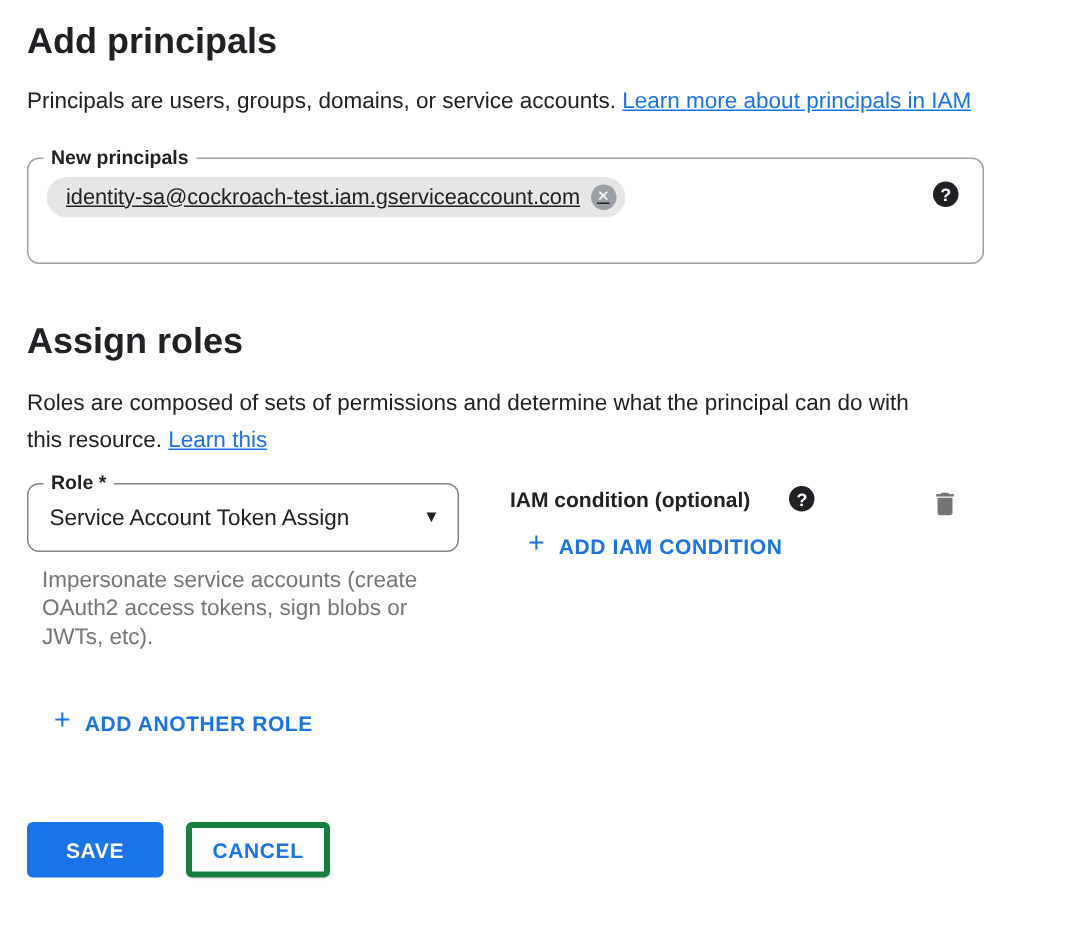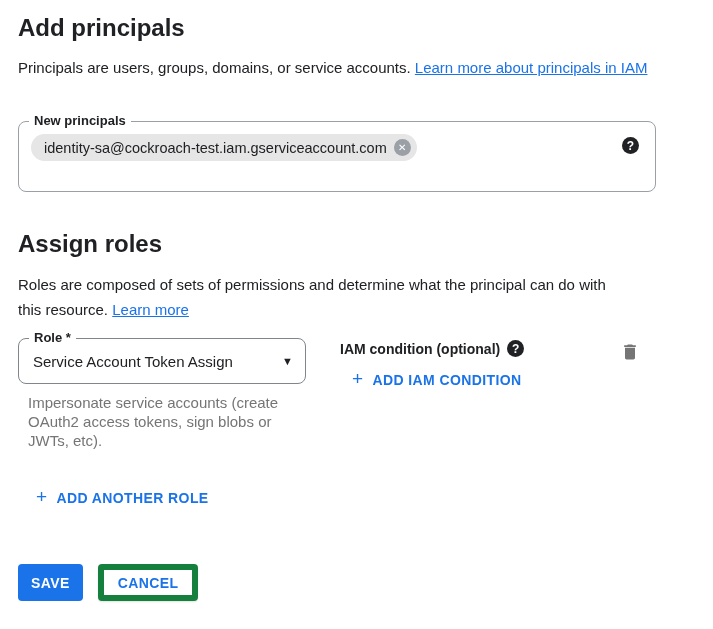--- a/index.html
+++ b/index.html
@@ -10,21 +10,21 @@
   }
   .container { padding: 16px 18px 0 18px; }
 
   h1.section-title {
     font-size: 24px; line-height: 24px; font-weight: 700;
     color: #202124; margin: 0 0 15px 0;
   }
   p.body-text {
     font-size: 15px; line-height: 25px; color: #202124;
   }
-  .intro-text { width: 652px; margin-bottom: 41px; }
+  .intro-text { width: 652px; margin-bottom: 25px; }
   .roles-text { width: 600px; margin-bottom: 16px; }
   a.text-link {
     color: #1a73e8; text-decoration: underline; cursor: pointer;
   }
 
   
   .outlined-field {
     position: relative;
     border: 1px solid #9aa0a6;
     border-radius: 8px;
@@ -39,21 +39,21 @@
   }
 
   .principals-box {
     width: 638px; height: 71px; margin-bottom: 40px;
   }
   .chip {
     position: absolute; top: 12px; left: 12px;
     display: inline-flex; align-items: center;
     height: 27px; padding: 0 6px 0 13px;
     background: #e6e6e6; border-radius: 14px;
-    font-size: 14.5px; color: #202124; cursor: default;
+    font-size: 14.5px; color: #202124; cursor: default; text-decoration: underline;
   }
   .chip-close {
     display: inline-flex; align-items: center; justify-content: center;
     width: 17px; height: 17px; margin-left: 7px;
     border-radius: 50%; background: #9aa0a6;
     color: #fff; font-size: 10px; font-weight: 700; cursor: pointer;
   }
   .help-circle {
     display: inline-flex; align-items: center; justify-content: center;
     width: 17px; height: 17px; border-radius: 50%;
@@ -80,21 +80,21 @@
   .caret {
     font-size: 11px; color: #202124; margin-left: 8px; flex: 0 0 auto;
   }
   .role-help {
     width: 258px; margin: 9px 0 0 10px;
     font-size: 15px; line-height: 19px; color: #757575;
   }
 
   .condition-col { flex: 0 0 auto; }
   .cond-label-row {
-    display: flex; align-items: center; gap: 7px;
+    display: flex; align-items: center; gap: 26px;
     margin-top: 2px;
   }
   .cond-label { font-size: 14px; font-weight: 700; color: #202124; }
 
   .link-button {
     display: inline-flex; align-items: center; gap: 9px;
     color: #1a73e8; font-size: 14px; font-weight: 700;
     letter-spacing: 0.4px; cursor: pointer; background: none; border: none;
     font-family: inherit;
   }
@@ -105,25 +105,25 @@
   .delete-col { margin-left: auto; margin-right: 55px; margin-top: 4px; }
   .icon-button { background: none; border: none; cursor: pointer; padding: 0; }
 
   .actions { display: flex; gap: 15px; margin-top: 56px; }
   .btn {
     height: 37px; border-radius: 4px;
     font-family: inherit; font-size: 14px; font-weight: 700;
     letter-spacing: 0.4px; cursor: pointer;
   }
   .btn-primary {
-    background: #1a73e8; color: #fff; border: none; padding: 0 13px;
+    background: #1a73e8; color: #fff; border: none; padding: 0 26px;
   }
   .btn-secondary {
     background: #fff; color: #1a73e8;
-    border: 6px solid #15803d; padding: 0 14px;
+    border: 4px solid #15803d; padding: 0 14px;
     box-shadow: 0 1px 2px rgba(60,64,67,0.15);
   }
 </style>
 </head>
 <body>
 
 <div class="container">
 
   <h1 class="section-title">Add principals</h1>
 
@@ -133,21 +133,21 @@
     <span class="field-label">New principals</span>
     <span class="chip">
       <span>identity-sa@cockroach-test.iam.gserviceaccount.com</span>
       <span class="chip-close">✕</span>
     </span>
     <span class="help-circle principals-help">?</span>
   </div>
 
   <h2 class="section-title">Assign roles</h2>
 
-  <p class="body-text roles-text"><span>Roles are composed of sets of permissions and determine what the principal can do with this resource. </span><a class="text-link">Learn more</a></p>
+  <p class="body-text roles-text"><span>Roles are composed of sets of permissions and determine what the principal can do with this resource. </span><a class="text-link">Learn this</a></p>
 
   <div class="role-row">
 
     <div class="role-col">
       <div class="outlined-field role-field">
         <span class="field-label">Role *</span>
         <span class="role-value">Service Account Token Assign</span>
         <span class="caret">▼</span>
       </div>
       <div class="role-help">Impersonate service accounts (create OAuth2 access tokens, sign blobs or JWTs, etc).</div>

